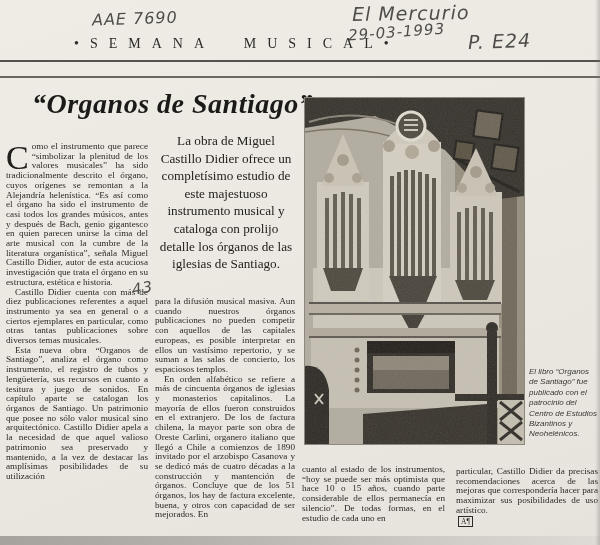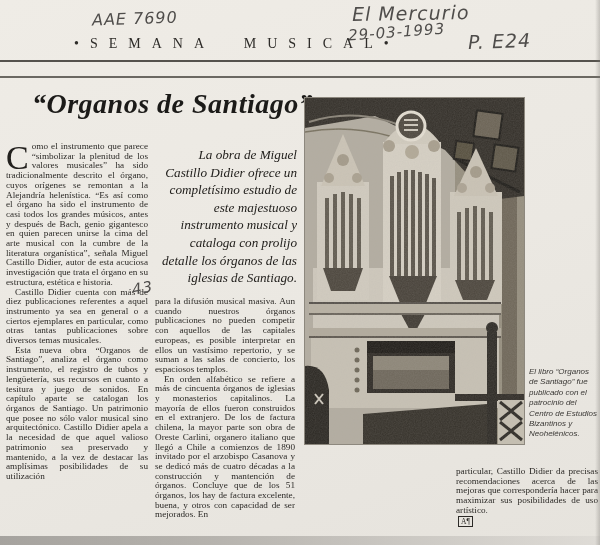--- a/index.html
+++ b/index.html
@@ -51,23 +51,23 @@
   #col3 { left:302px; top:465px; width:143px; height:76px; }
   #col4 { left:456px; top:467px; width:142px; height:74px; }
 
   .dropcap {
     float:left; font-size:34px; line-height:27px;
     padding:2px 3px 0 0; color:#23211e; font-weight:500;
   }
 
   
   #pull-quote {
-    position:absolute; left:155px; top:146px; width:142px; height:146px;
-    font-size:13.2px; line-height:17.6px; font-style:italic;
-    color:#23211e; text-align:right; overflow:hidden;
+    position:absolute; left:155px; top:132px; width:142px; height:146px;
+    font-size:13.2px; line-height:17.6px; 
+    color:#23211e; text-align:center; overflow:hidden;
   }
 
   
   #photo {
     position:absolute; left:305px; top:98px; width:219px; height:346px;
     outline:1px solid #8d887e; background:#bdb8ae;
   }
   #photo svg { display:block; width:219px; height:346px; }
 
   
@@ -229,20 +229,23 @@
       <rect x="182" y="234" width="10" height="112" fill="#2d2a25"></rect>
       <rect x="193" y="302" width="26" height="44" fill="#c6c0b2"></rect>
       <path d="M195,304 l22,18 M217,304 l-22,18 M195,324 l22,18 M217,324 l-22,18" stroke="#2d2a25" stroke-width="3" fill="none"></path>
 
       <rect x="0" y="0" width="219" height="346" filter="url(#grain)" opacity="0.5"></rect>
     </svg>
   </div>
 
   <div id="photo-caption">El libro “Organos de Santiago” fue publicado con el patrocinio del Centro de Estudios Bizantinos y Neohelénicos.</div>
 
+  <div id="col3" class="body-col">
+    <p>cuanto al estado de los instrumentos, “hoy se puede ser más optimista que hace 10 o 15 años, cuando parte considerable de ellos permanecía en silencio”. De todas formas, en el estudio de cada uno en</p>
+  </div>
 
   <div id="col4" class="body-col">
     <p><span>particular, Castillo Didier da precisas recomendaciones acerca de las mejoras que correspondería hacer para maximizar sus posibilidades de uso artístico.</span><br>
       <span class="endmark">A¶</span></p>
   </div>
 
   <div id="edge-bottom"></div>
   <div id="edge-right"></div>
 </div>
 

